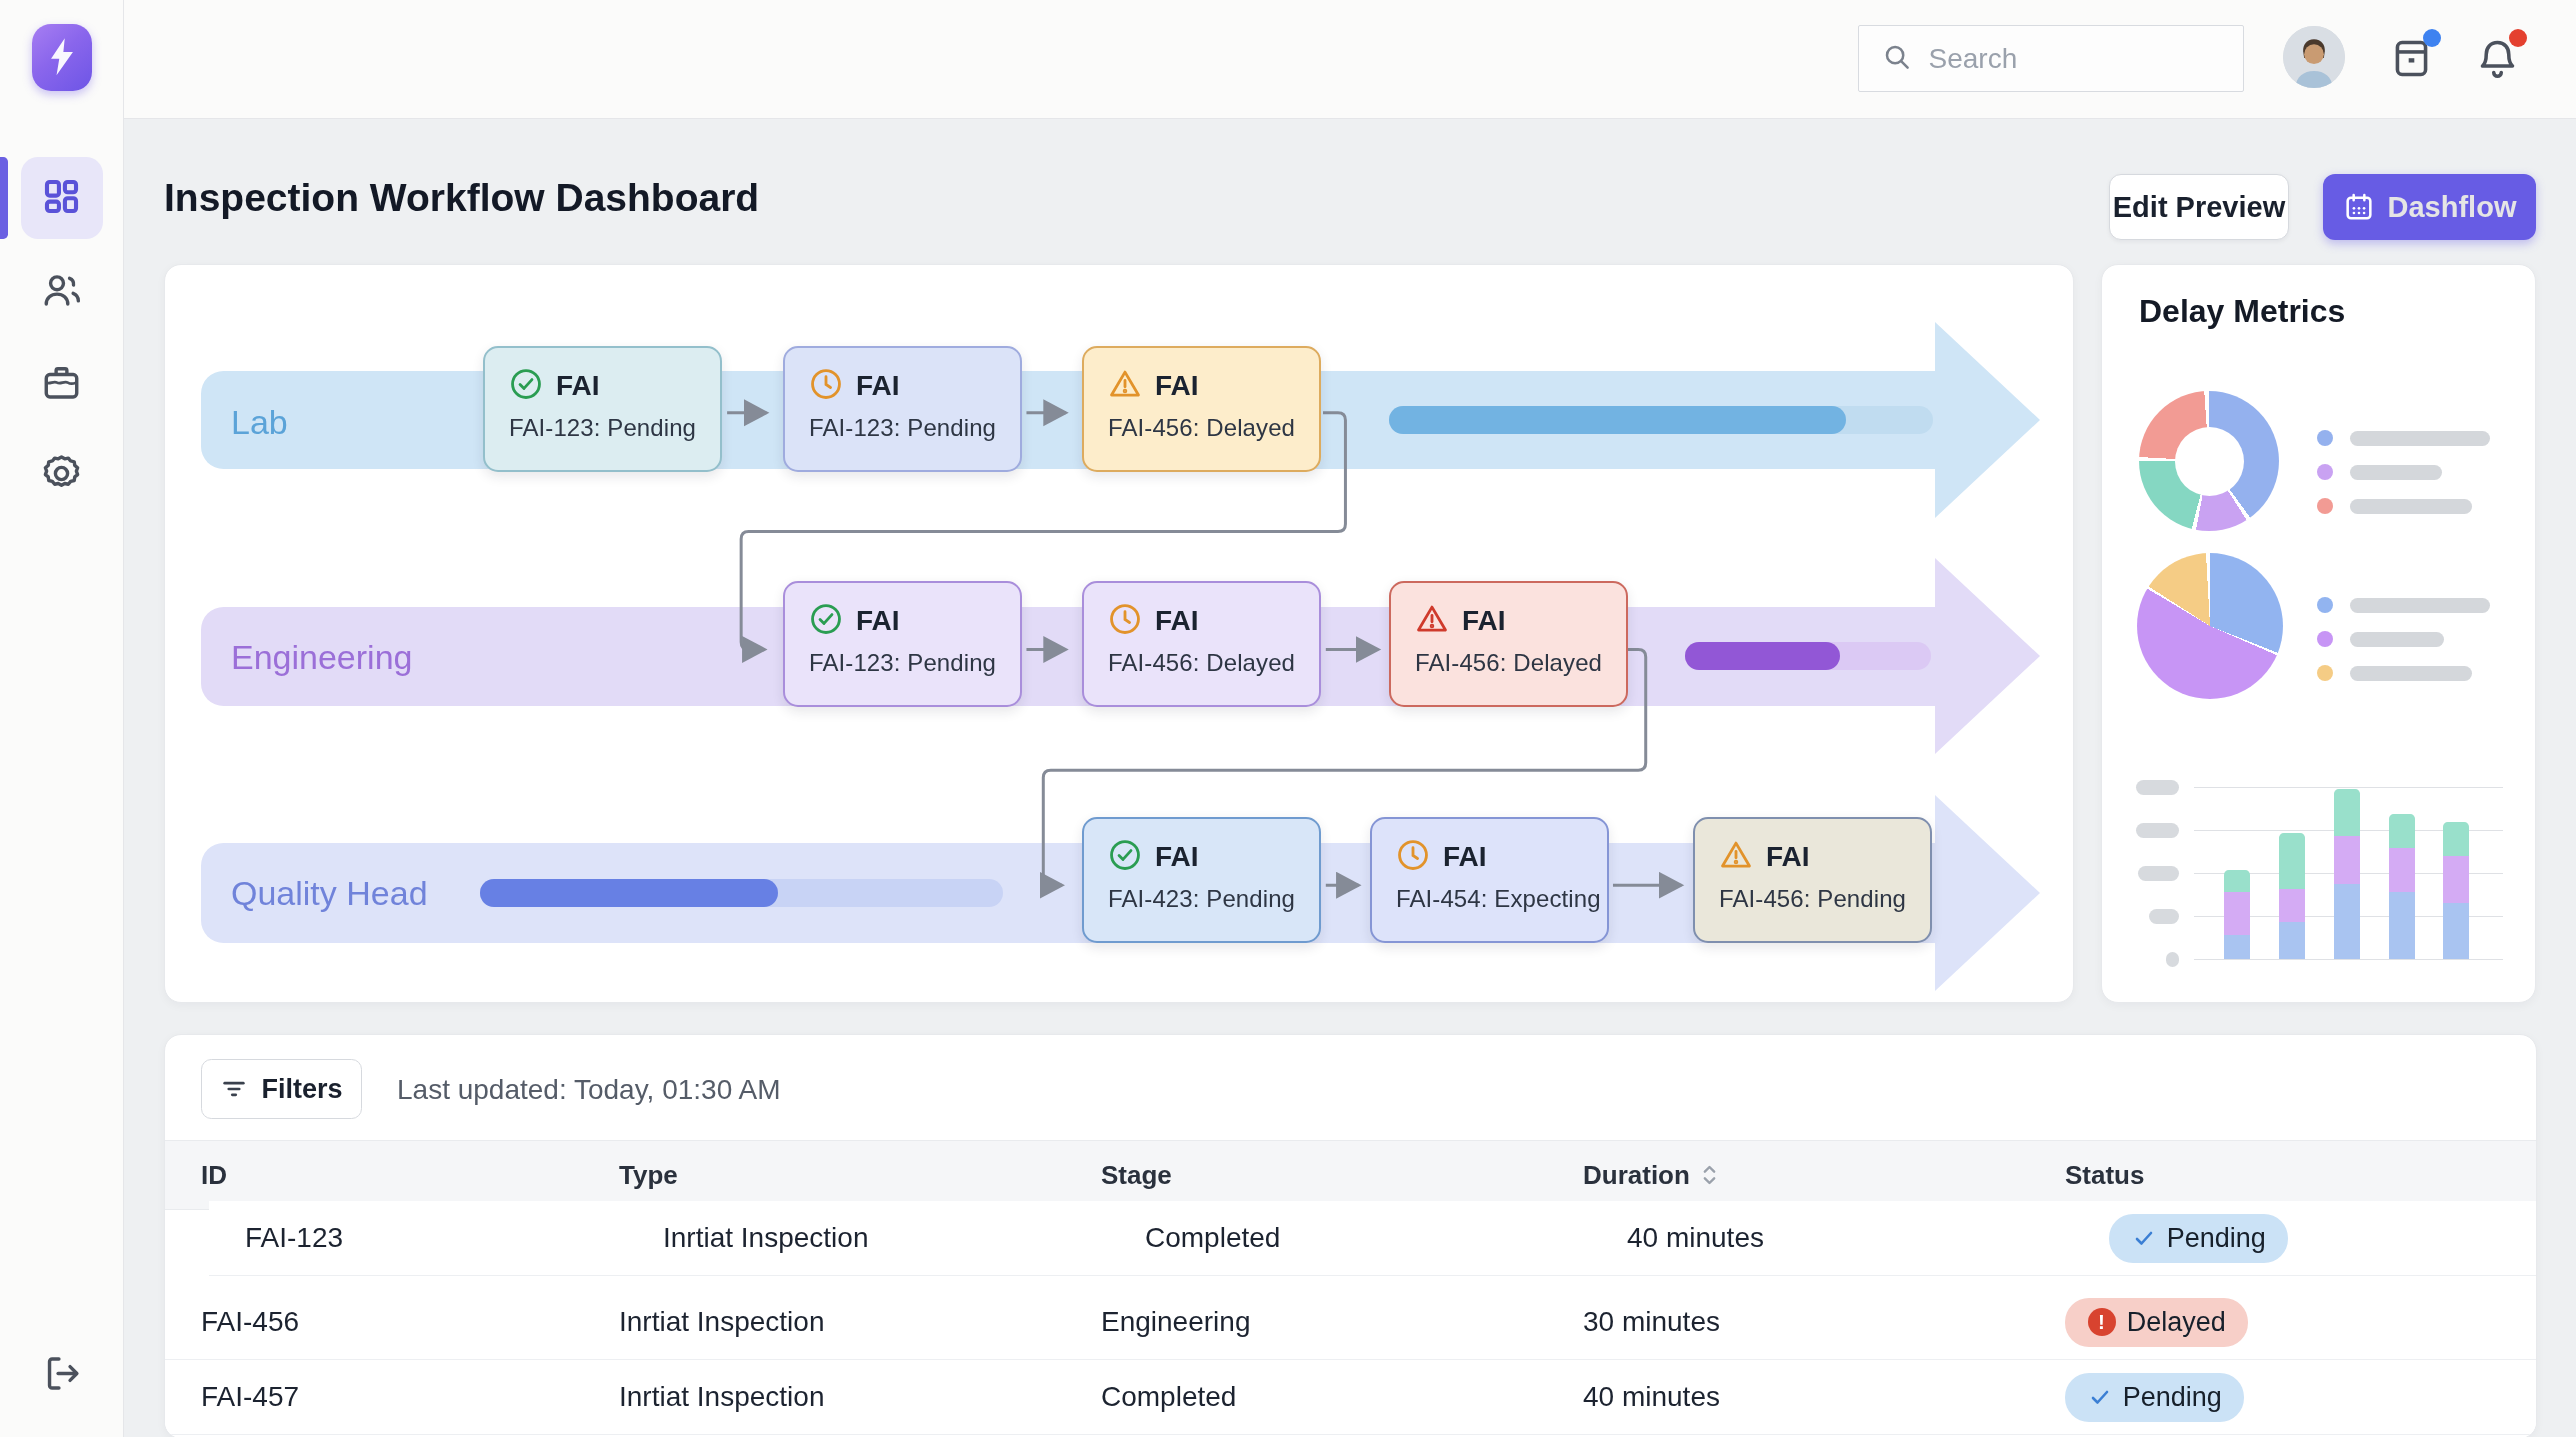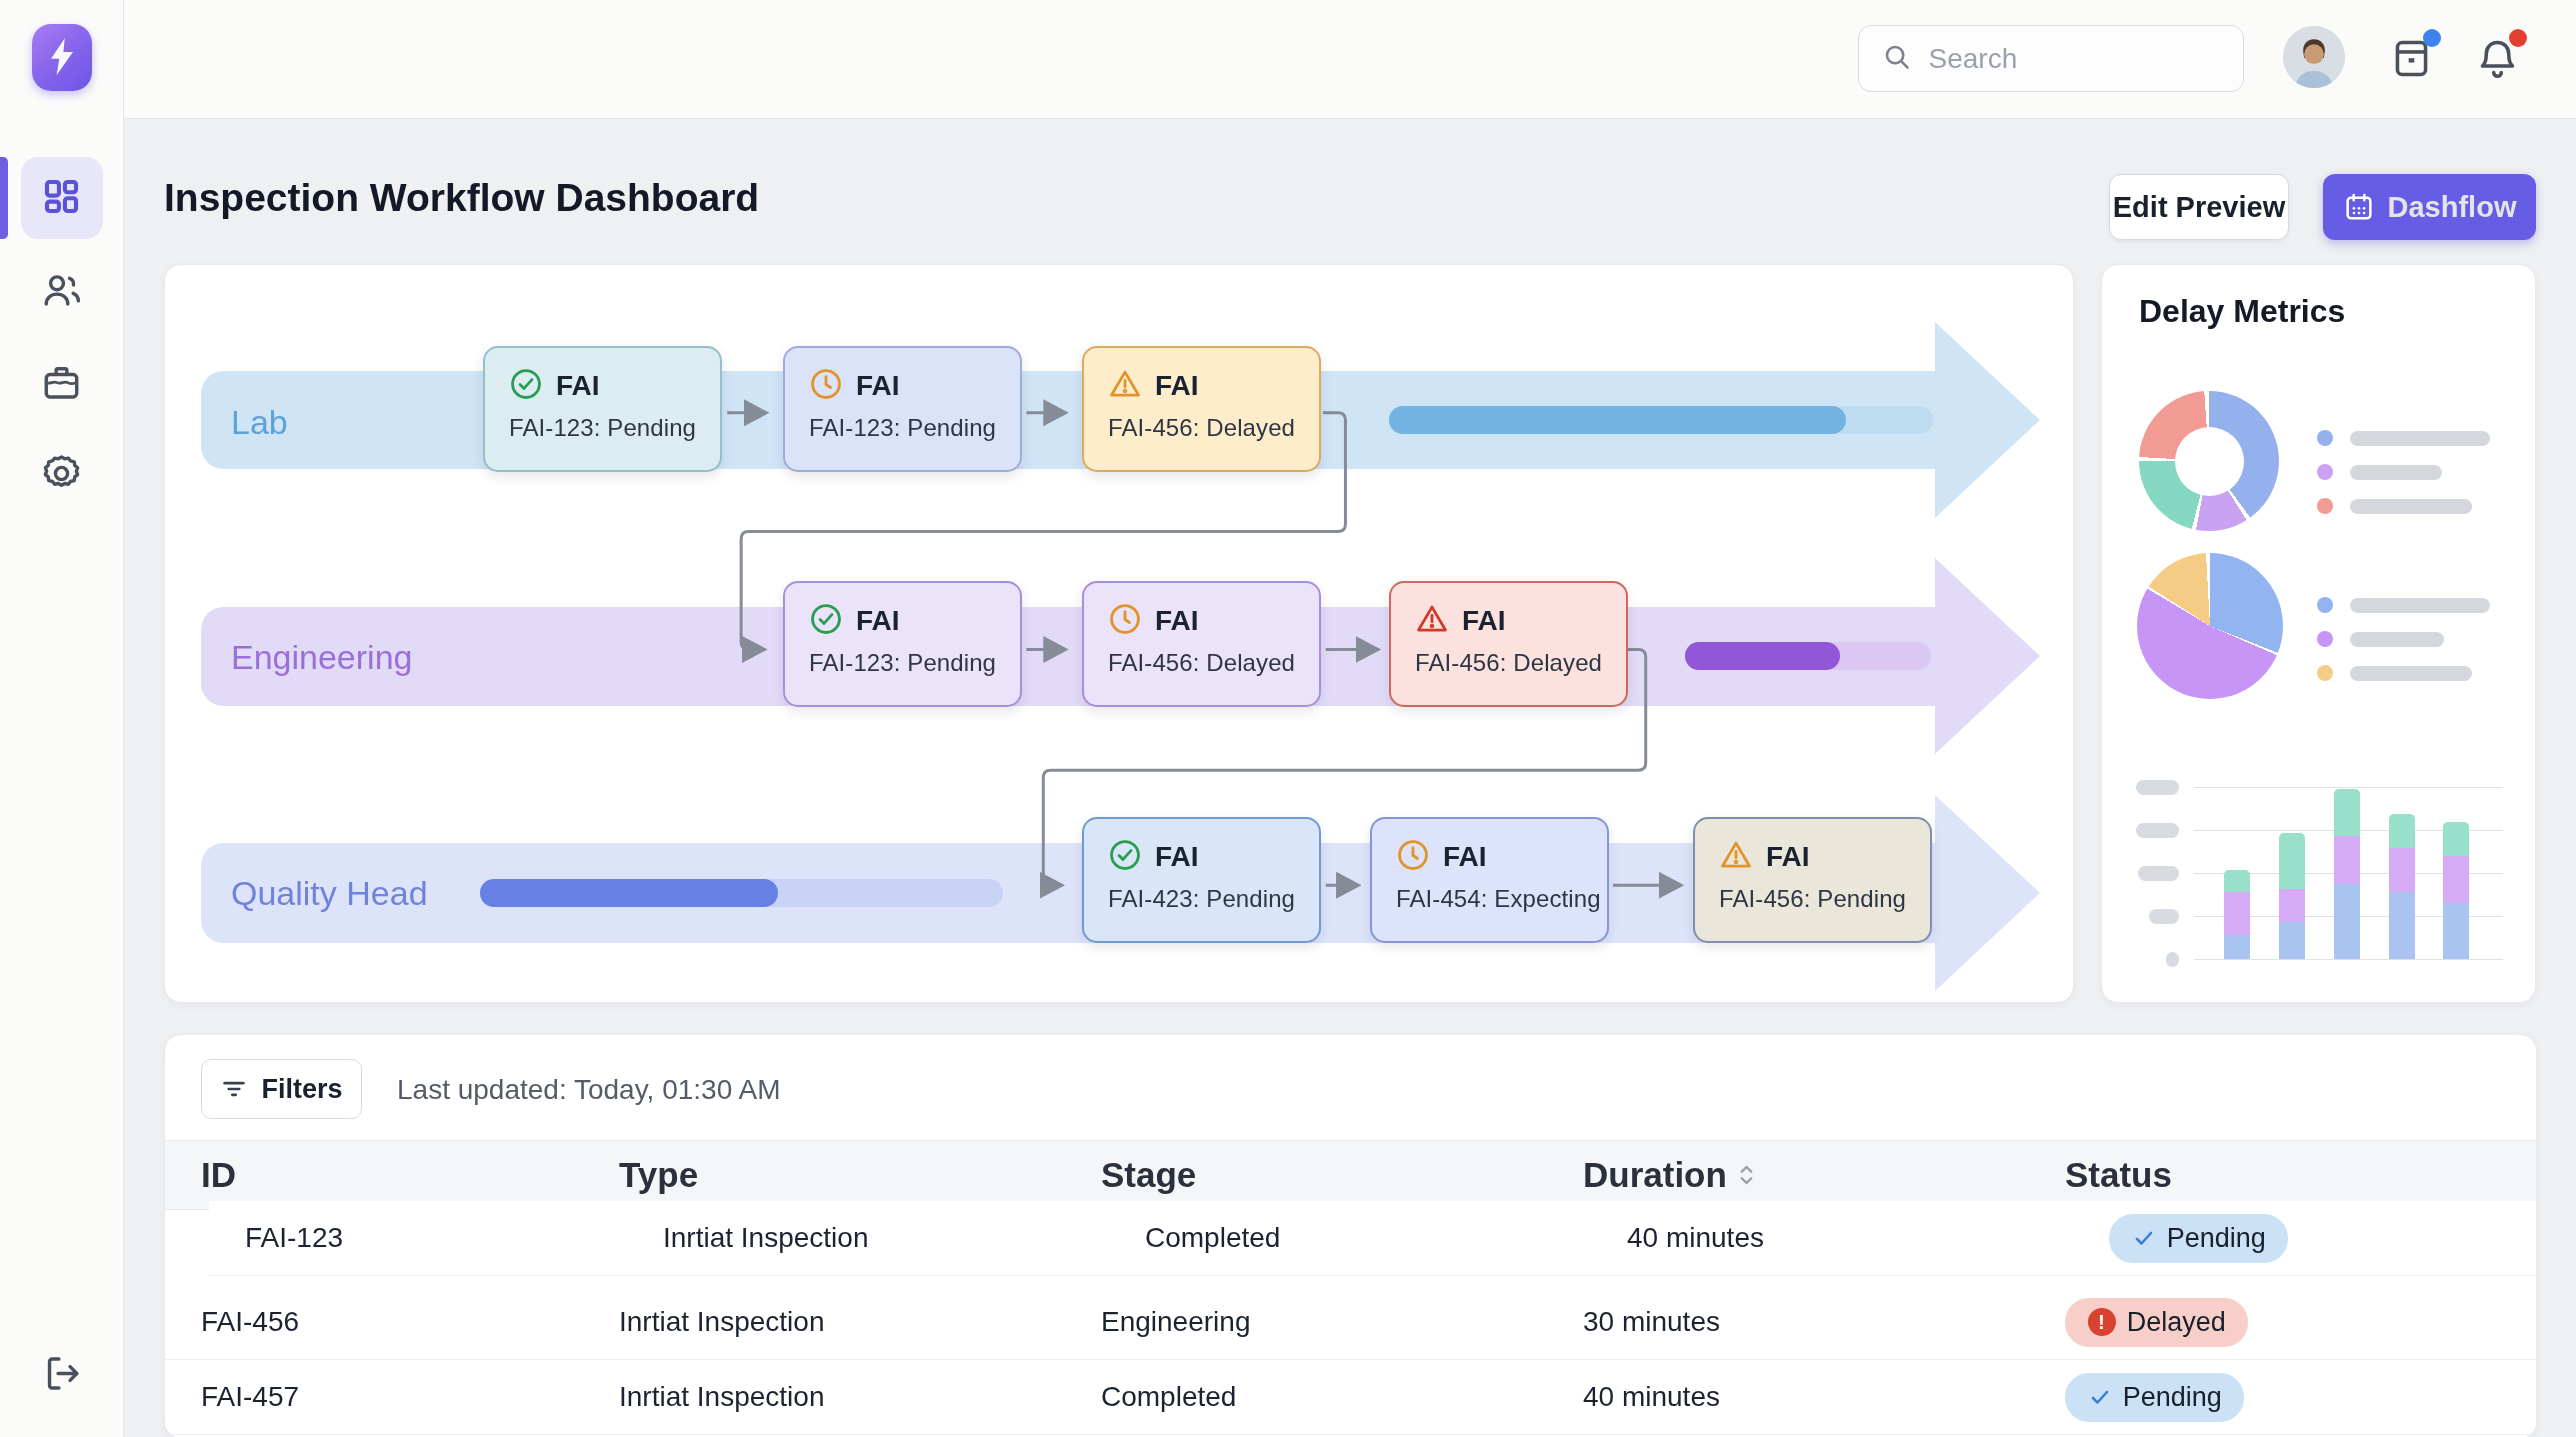--- a/index.html
+++ b/index.html
@@ -11,21 +11,21 @@
   .logo { position:absolute; left:32px; top:24px; width:60px; height:67px; border-radius:19px; background:linear-gradient(140deg,#a77ef2 0%,#8a66ec 45%,#6d55e6 100%); display:flex; align-items:center; justify-content:center; box-shadow:0 3.7px 9.4px rgba(109,85,230,.35); }
   .nav-active-bar { position:absolute; left:0; top:157px; width:7.5px; height:82px; background:#6b60e2; border-radius:0 4.7px 4.7px 0; }
   .nav-item { position:absolute; left:20.6px; width:82px; height:82px; border-radius:17px; display:flex; align-items:center; justify-content:center; cursor:pointer; }
   .nav-item.active { background:#e8e6f9; }
   .nav-users{ top:251px; } .nav-case{ top:344px; } .nav-gear{ top:434px; }
   .nav-logout { position:absolute; left:20.6px; bottom:22.5px; width:82px; height:82px; display:flex; align-items:center; justify-content:center; cursor:pointer; }
 
   
   .topbar { position:absolute; left:124px; top:0; right:0; height:119px; background:#fbfbfa; border-bottom:1.4px solid #e5e6e9; z-index:5; }
   .topbar-title { position:absolute; left:41px; top:41px; font-size:32px; font-weight:700; color:#10141f; letter-spacing:0.2px; }
-  .searchbox { position:absolute; left:1734px; top:25px; width:386px; height:67px; border:1.4px solid #d8dbe0; border-radius:13px; background:#fdfdfd; display:flex; align-items:center; padding:0 22.5px; gap:17px; }
+  .searchbox { position:absolute; left:1734px; top:25px; width:386px; height:67px; border:1.4px solid #d8dbe0; border-radius:2px; background:#fdfdfd; display:flex; align-items:center; padding:0 22.5px; gap:17px; }
   .searchbox input { border:none; outline:none; background:transparent; font-size:28px; color:#333; width:100%; font-family:"Liberation Sans",sans-serif; }
   .searchbox input::placeholder { color:#9aa1ac; }
   .avatar { position:absolute; left:2159px; top:26px; width:62px; height:62px; border-radius:50%; overflow:hidden; background:#d6dbe1; cursor:pointer; }
   .top-ic { position:absolute; top:36px; width:45px; height:45px; cursor:pointer; }
   .ic-archive { left:2265px; } .ic-bell { left:2351px; }
   .badge-dot { position:absolute; width:18px; height:18px; border-radius:50%; top:-7.5px; right:-6.6px; }
   .badge-blue { background:#3e82f0; } .badge-red { background:#e4402f; }
 
   
   .page-title { position:absolute; left:164px; top:176px; font-size:39px; font-weight:700; color:#131926; z-index:2; }
@@ -89,21 +89,21 @@
   .gridline { position:absolute; left:0; width:100%; height:1.4px; background:#dfe1e5; }
   .bar-stack { position:absolute; bottom:0; width:26px; display:flex; flex-direction:column-reverse; }
   .bar-seg { width:100%; }
   .bar-seg:last-child { border-radius:4.7px 4.7px 0 0; }
   .y-skel-pill { position:absolute; height:15px; border-radius:7.5px; background:#d7dade; }
 
   
   .filters-btn { position:absolute; left:36px; top:24px; width:161px; height:60px; background:#fff; border:1.4px solid #d6d9de; border-radius:10.3px; display:flex; align-items:center; justify-content:center; gap:13px; font-size:27px; font-weight:600; color:#1a212e; cursor:pointer; }
   .last-updated { position:absolute; left:232px; top:39px; font-size:28px; color:#555c68; }
   .trow { position:absolute; left:0; right:0; display:grid; grid-template-columns:418px 482px 482px 482px auto; align-items:center; padding-left:36px; }
-  .thead { top:105px; height:70px; background:#f5f6f8; border-top:1.4px solid #e9ebee; border-bottom:1.4px solid #e9ebee; font-size:35px; font-weight:600; color:#2a313d; }
+  .thead { top:105px; height:70px; background:#f5f6f8; border-top:1.4px solid #e9ebee; border-bottom:1.4px solid #e9ebee; font-size:26px; font-weight:600; color:#2a313d; }
   .tdata { height:75px; font-size:28px; color:#1c2330; border-bottom:1.4px solid #edeff2; background:#fff; }
   .r0 { top:166px;margin-left:44px; } .r1 { top:250px; } .r2 { top:325px; }
   .dur-head { display:flex; align-items:center; gap:11.2px; }
   .pill { display:inline-flex; align-items:center; gap:11.2px; height:49px; padding:0 22.5px; border-radius:24px; font-size:27px; color:#17202b; width:fit-content; }
   .pill-pending { background:#cbe2f6; }
   .pill-delayed { background:#f7cfc8; }
   .dl-ic { width:28px; height:28px; border-radius:50%; background:#d8432f; color:#fff; font-size:20.6px; font-weight:700; display:flex; align-items:center; justify-content:center; }
 </style>
 </head>
 <body>

